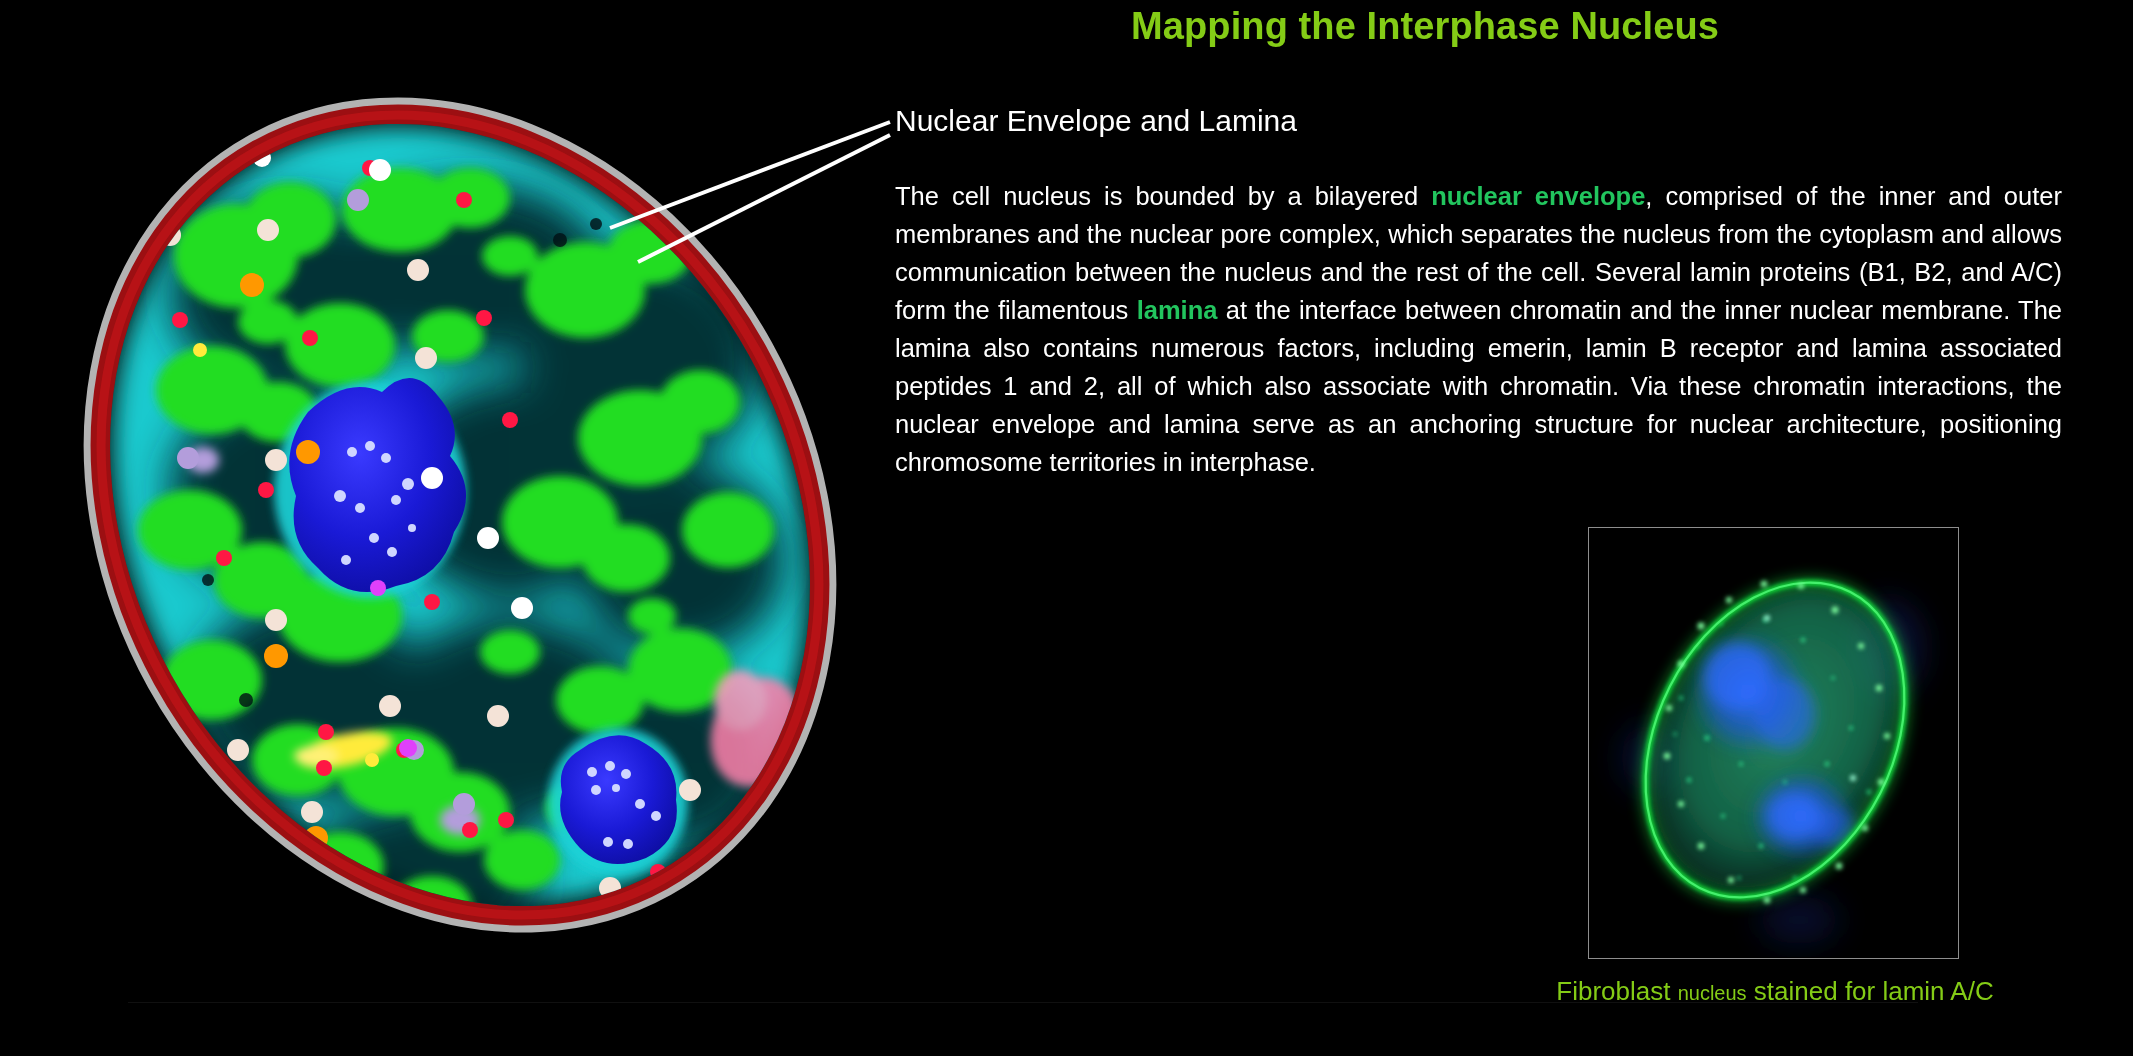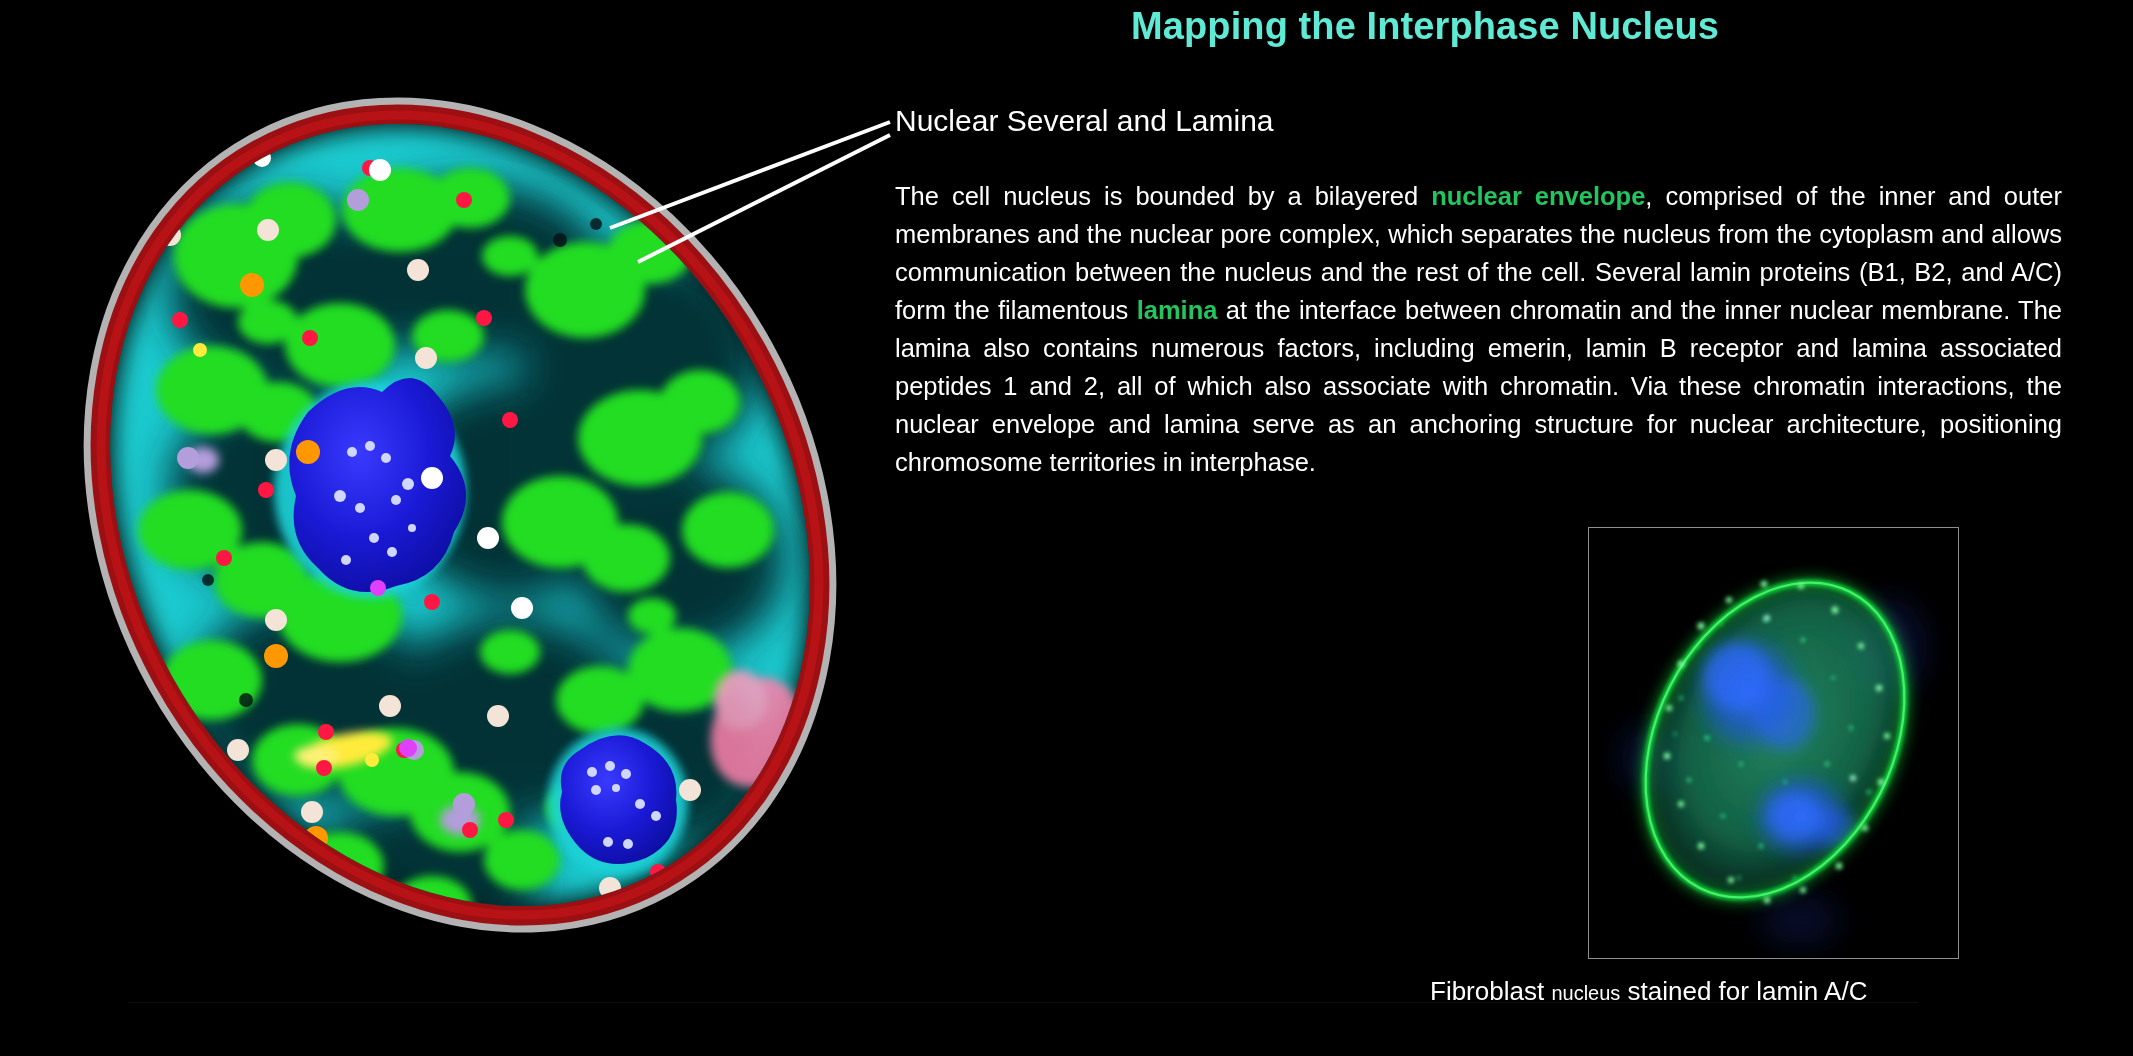--- a/index.html
+++ b/index.html
@@ -6,21 +6,21 @@
   html,body { background:#000; }
   body {
     width:2133px; height:1056px; position:relative; overflow:hidden;
     font-family:"Liberation Sans", sans-serif; color:#fff;
   }
 
   
   #slide-title{
     position:absolute; left:760px; top:6px; width:1330px;
     text-align:center; font-size:38px; font-weight:bold;
-    letter-spacing:.1px; color:#5eead4; line-height:1.1;
+    letter-spacing:.1px; color:#84cc16; line-height:1.1;
   }
 
   
   #section-heading{
     position:absolute; left:895px; top:104px; width:700px;
     font-size:30px; font-weight:normal; color:#ffffff; white-space:nowrap;
   }
   #body-copy{
     position:absolute; left:895px; top:177px; width:1167px;
     font-size:25.5px; line-height:38px; text-align:justify;
@@ -33,21 +33,21 @@
                  pointer-events:none; }
 
   
   #inset-frame{
     position:absolute; left:1588px; top:527px; width:371px; height:432px;
     border:1.5px solid #8e8e8e; background:#000; overflow:hidden;
   }
   #inset-frame .micro-svg{ position:absolute; left:0; top:0; }
   #inset-caption{
     position:absolute; left:1430px; top:976px; width:690px;
-    font-size:26px; color:#ffffff; white-space:nowrap;
+    text-align:center; font-size:26px; color:#84cc16; white-space:nowrap;
   }
   #inset-caption .small{ font-size:20px; }
 
   
   #nucleus-figure{
     position:absolute; left:40px; top:60px; width:900px; height:940px;
   }
   #nucleus-figure svg{ display:block; }
 
   
@@ -282,21 +282,21 @@
   </svg>
 </div>
 
 <div id="baseline-artifact"></div>
 
 <svg id="leader-lines" viewBox="0 0 2133 1056" xmlns="http://www.w3.org/2000/svg">
   <line x1="890" y1="122" x2="610" y2="228" stroke="#ffffff" stroke-width="4"></line>
   <line x1="890" y1="135" x2="638" y2="262" stroke="#ffffff" stroke-width="4"></line>
 </svg>
 
-<div id="section-heading">Nuclear Several and Lamina</div>
+<div id="section-heading">Nuclear Envelope and Lamina</div>
 
 <p id="body-copy"><span>The cell nucleus is bounded by a bilayered </span><span class="hl">nuclear envelope</span><span>, comprised of the inner and outer membranes and the nuclear pore complex, which separates the nucleus from the cytoplasm and allows communication between the nucleus and the rest of the cell. Several lamin proteins (B1, B2, and A/C) form the filamentous </span><span class="hl">lamina</span><span> at the interface between chromatin and the inner nuclear membrane. The lamina also contains numerous factors, including emerin, lamin B receptor and lamina associated peptides 1 and 2, all of which also associate with chromatin. Via these chromatin interactions, the nuclear envelope and lamina serve as an anchoring structure for nuclear architecture, positioning chromosome territories in interphase.</span></p>
 
 <div id="inset-frame">
   <svg class="micro-svg" width="368" height="429" viewBox="0 0 368 429" xmlns="http://www.w3.org/2000/svg">
     <defs>
       <radialGradient id="dnaGrad" cx="50%" cy="50%" r="50%">
         <stop offset="0%" stop-color="#2f6bff" stop-opacity=".95"></stop>
         <stop offset="60%" stop-color="#1f52e8" stop-opacity=".6"></stop>
         <stop offset="100%" stop-color="#1f52e8" stop-opacity="0"></stop>

